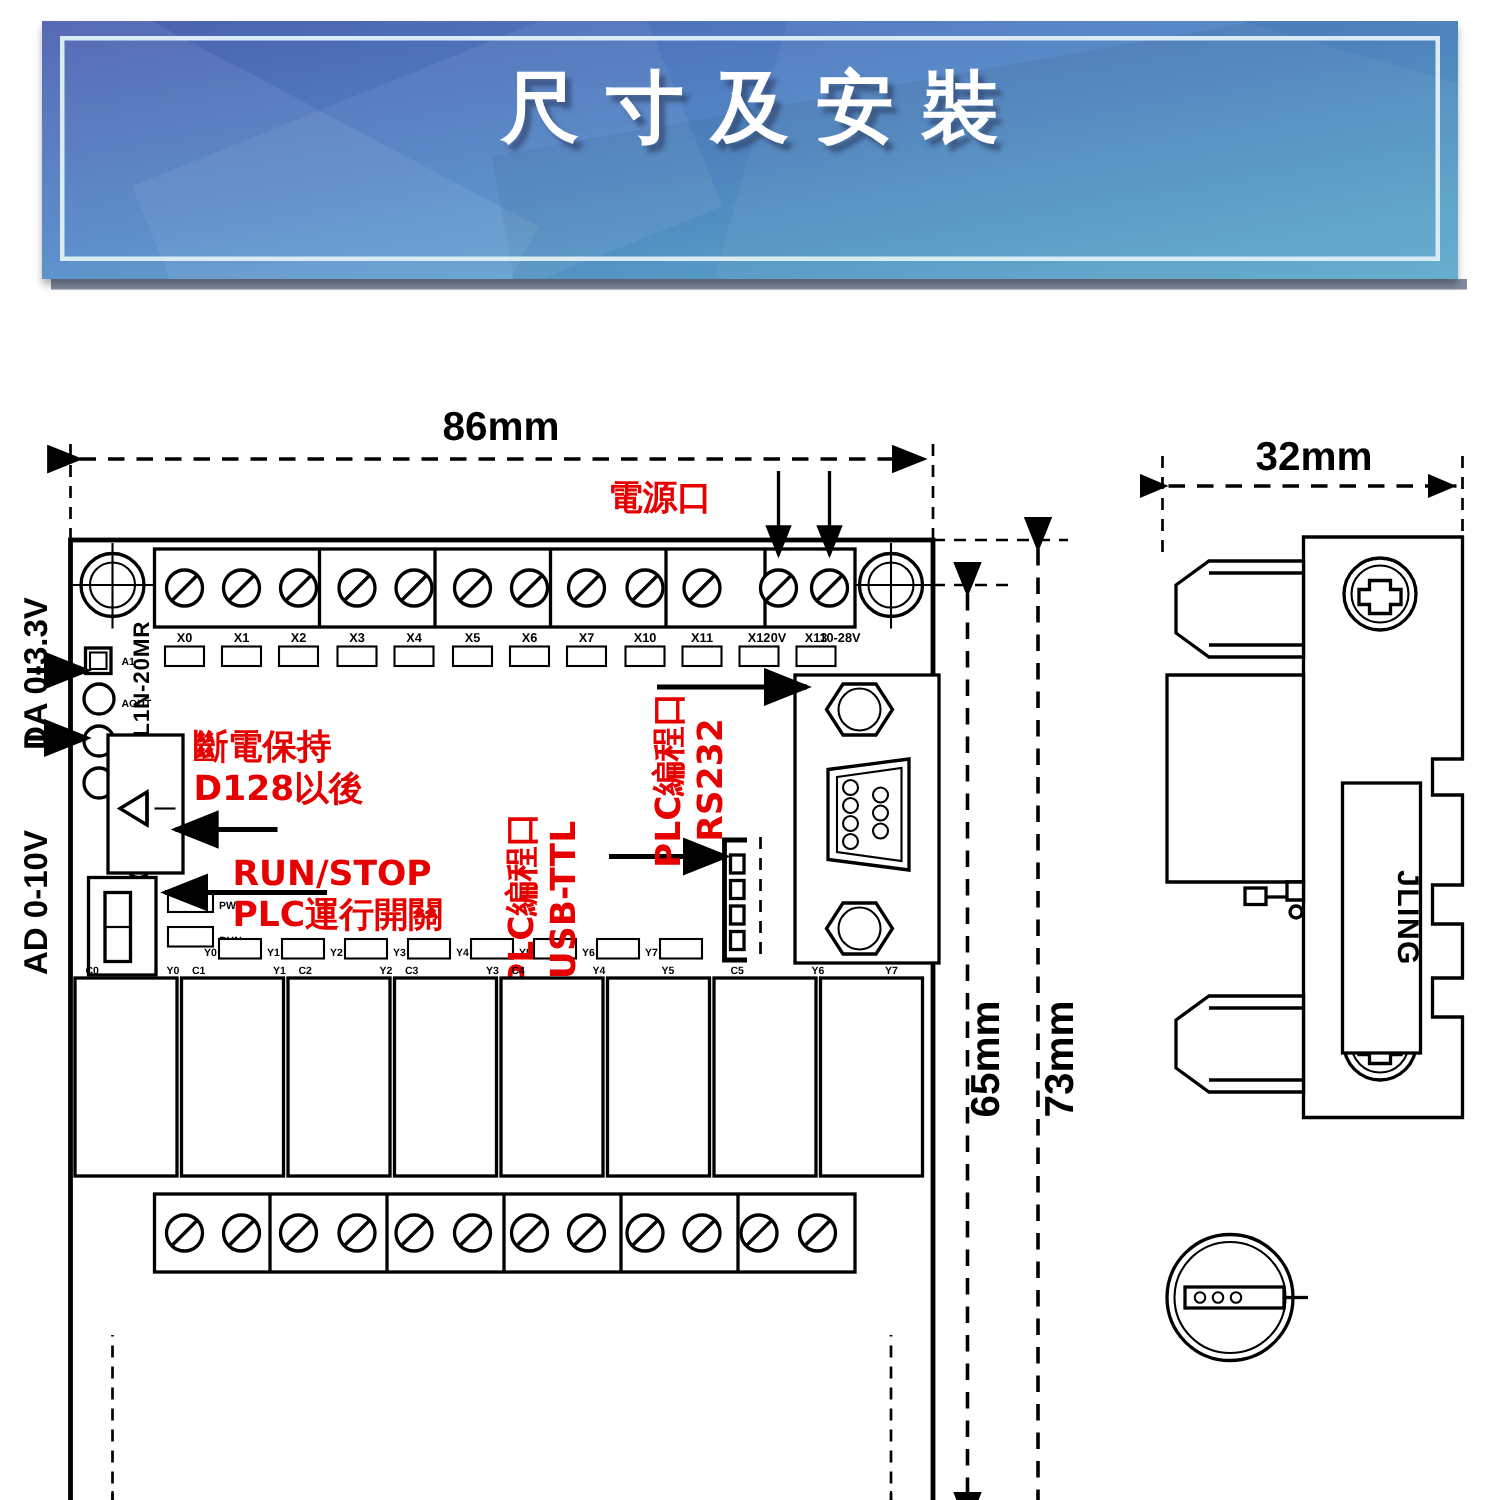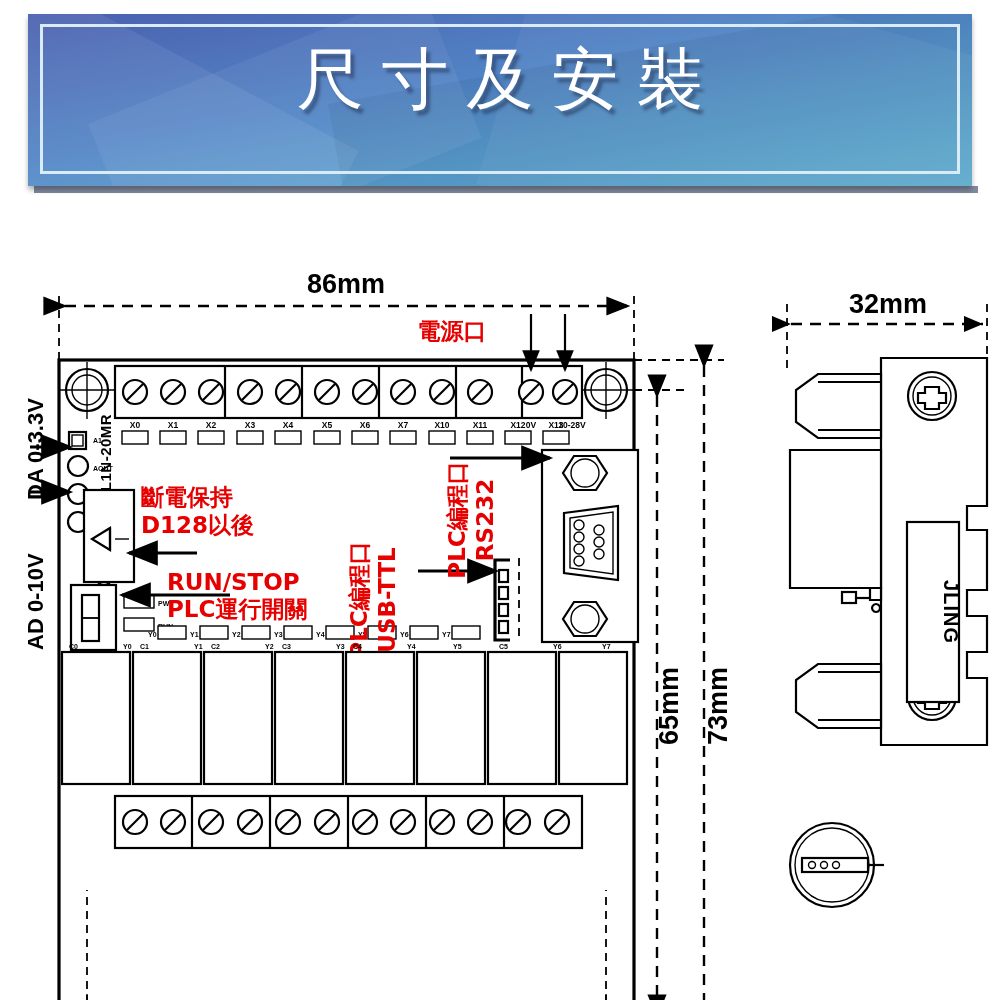--- a/index.html
+++ b/index.html
@@ -35,34 +35,34 @@
     background: rgba(255,255,255,0.07);
     transform-origin: 0 0;
   }
   .f1 { left: -40px; top: -60px; width: 420px; height: 340px; transform: rotate(28deg); }
   .f2 { left: 520px; top: -80px; width: 520px; height: 260px; transform: rotate(16deg); background: rgba(255,255,255,0.05) !important; }
   .f3 { left: 300px; top: 90px; width: 700px; height: 200px; transform: rotate(-10deg); background: rgba(0,0,0,0.05) !important; }
   .f4 { left: 60px; top: 110px; width: 360px; height: 160px; transform: rotate(-22deg); background: rgba(255,255,255,0.06) !important; }
   .banner-title {
     position: absolute; left: 0; right: 0; top: 32px;
     text-align: center;
-    font-size: 67px; line-height: 1;
+    font-size: 52px; line-height: 1;
     letter-spacing: 18px; text-indent: 18px;
-    color: #ffffff; font-weight: normal;
+    color: #ffffff; font-weight: bold;
     text-shadow: 4px 5px 3px rgba(40,55,90,0.55);
     font-family: "DejaVu Sans", "Liberation Sans", sans-serif;
   }
   .banner-shadowbar {
     position: absolute; left: 34px; top: 186px;
     width: 944px; height: 7px;
     background: #6b7690; opacity: .85;
   }
 
   
-  #drawing { position: absolute; left: 12px; top: 200px; width: 797px; height: 800px; }
+  #drawing { position: absolute; left: 0; top: 200px; width: 797px; height: 800px; }
   #drawing svg { display: block; }
 
   .ln   { stroke: #000; fill: none; }
   .thin { stroke-width: 1.4; }
   .med  { stroke-width: 2.2; }
   .thick{ stroke-width: 3.2; }
   .dash { stroke: #000; fill: none; stroke-width: 2.4; stroke-dasharray: 11 8; }
   .dashthin { stroke: #000; fill: none; stroke-width: 1.8; stroke-dasharray: 8 6; }
   .wht  { fill: #fff; }
 

